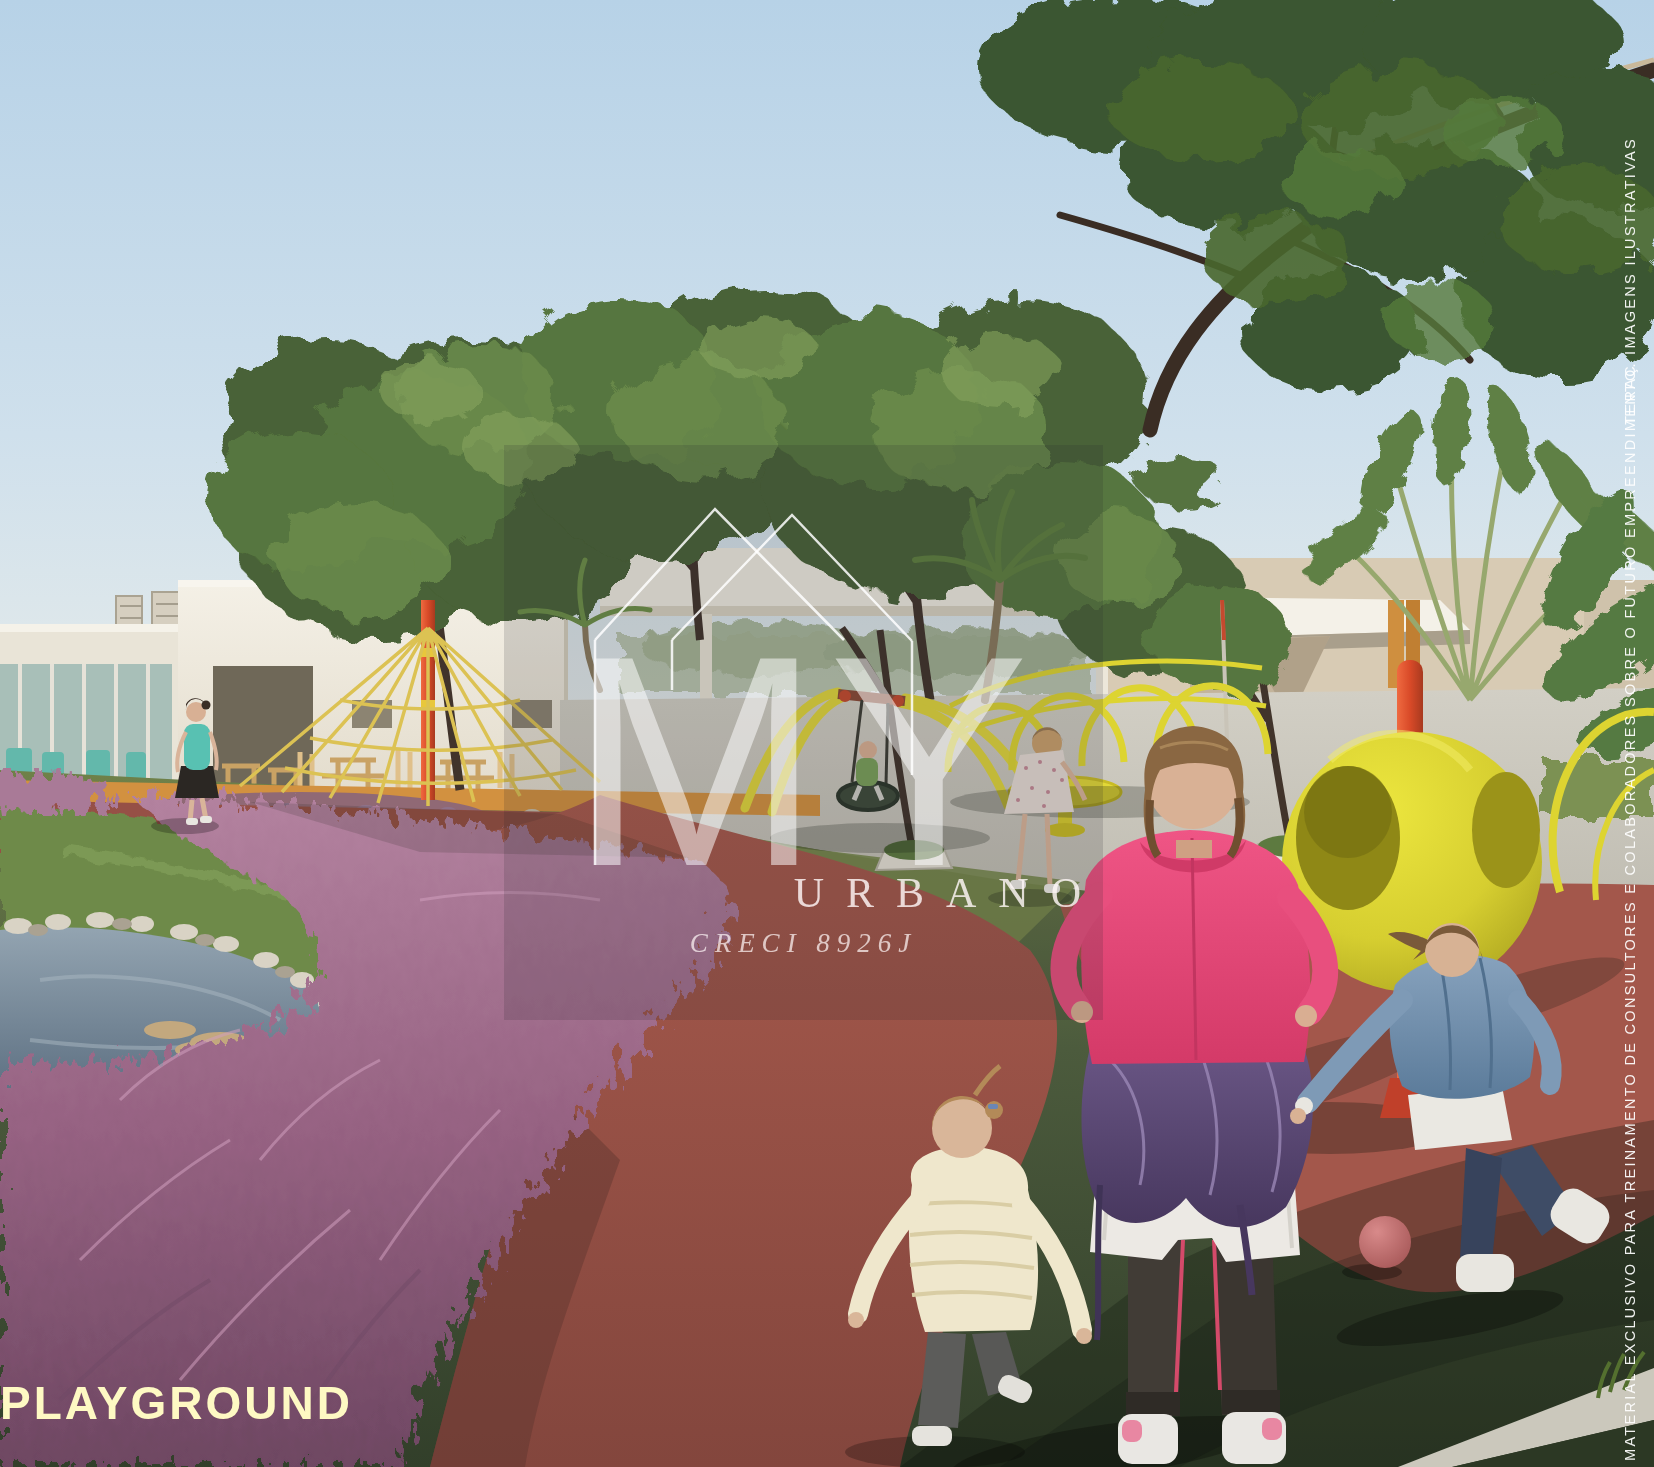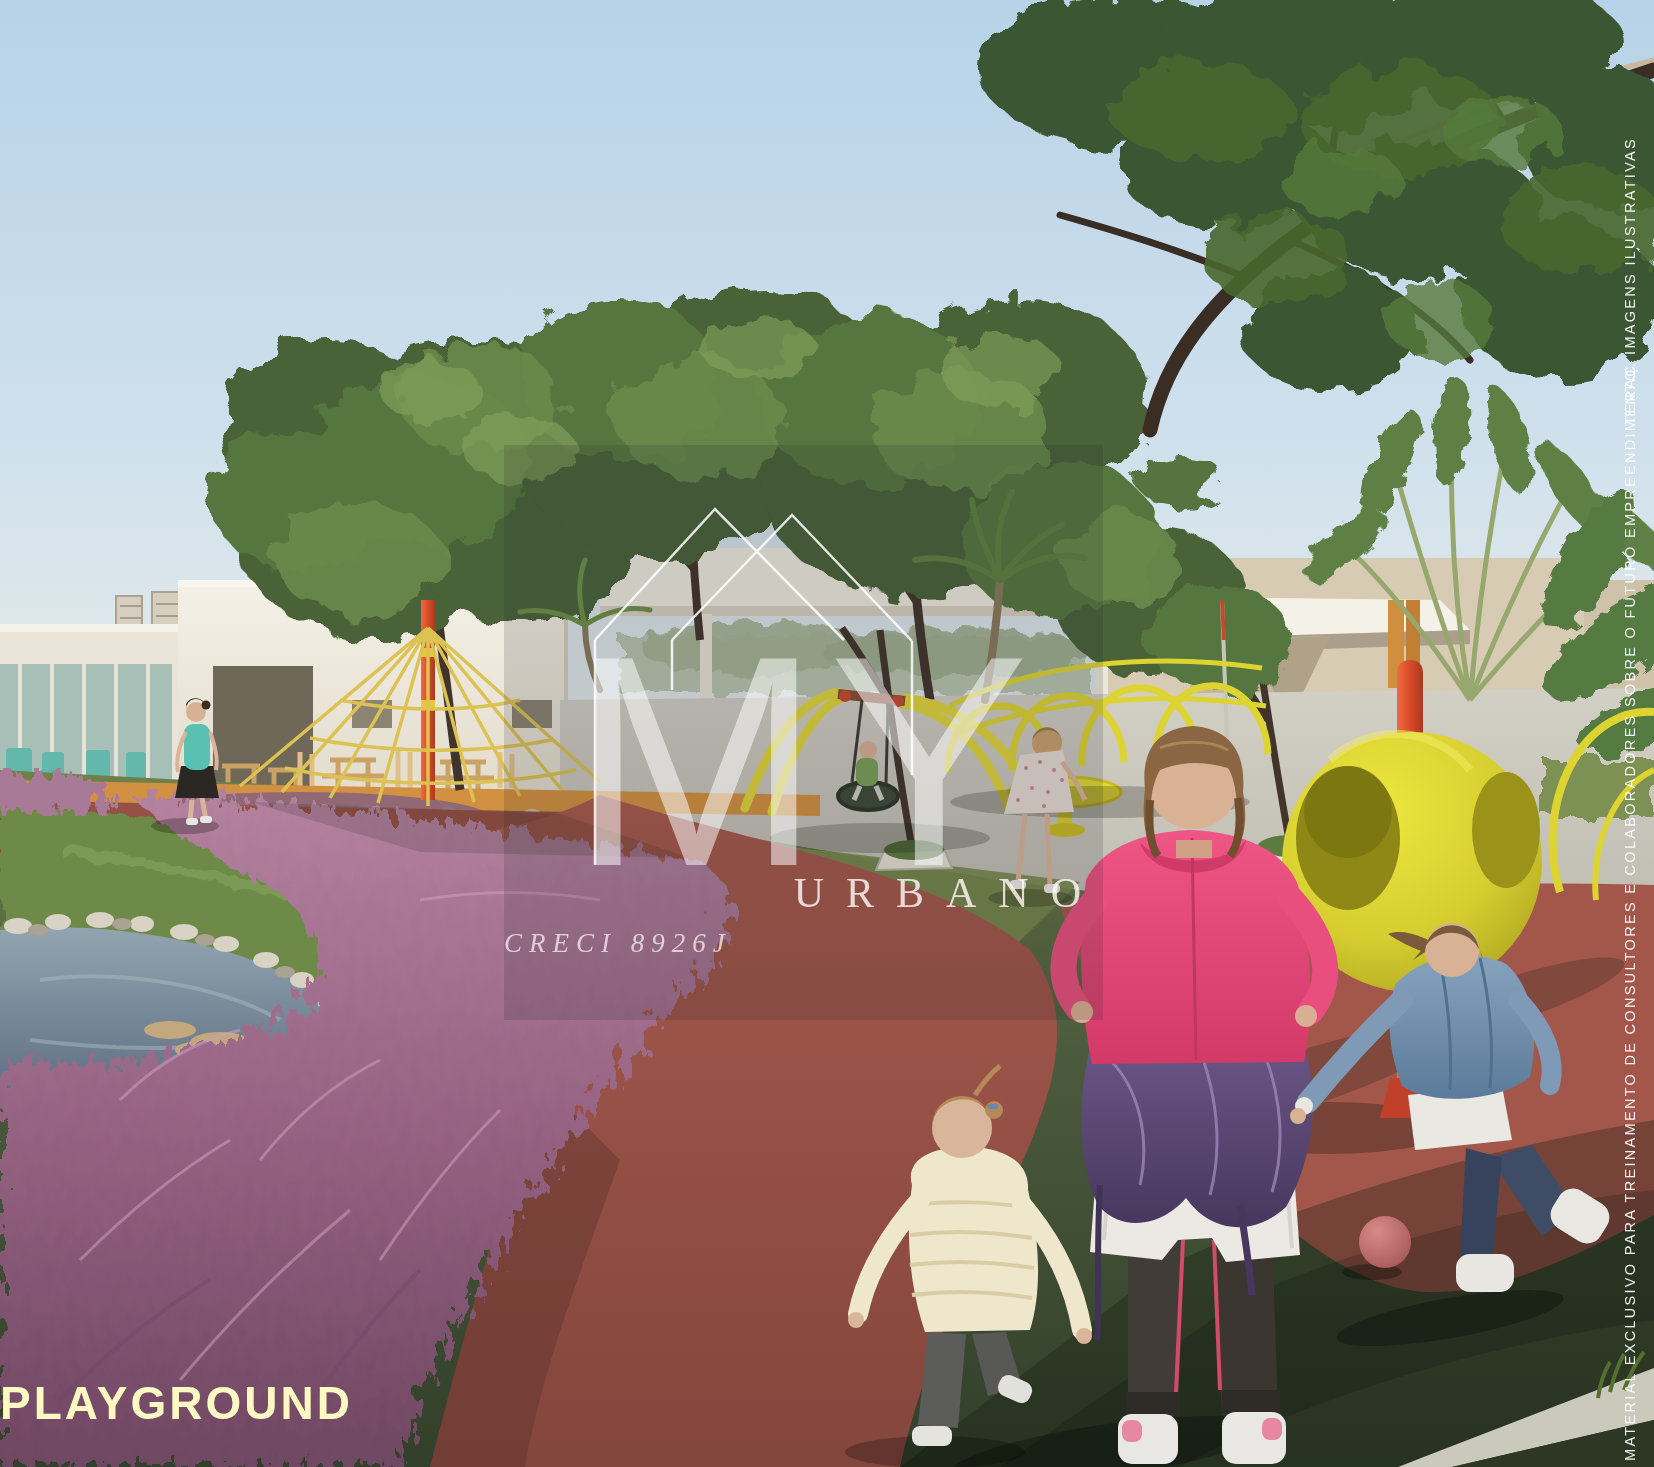--- a/index.html
+++ b/index.html
@@ -7,21 +7,21 @@
          font-family:"Liberation Sans",sans-serif;}
   .stage svg.scene{position:absolute;left:0;top:0;width:1654px;height:1467px;display:block;}
   
   .watermark{position:absolute;left:504px;top:445px;width:599px;height:575px;
              background:rgba(38,38,44,0.16);}
   .watermark .logo{position:absolute;left:0;top:0;width:599px;height:575px;}
   .wm-brand{position:absolute;left:0;top:424px;width:100%;text-align:right;
             font-family:"Liberation Serif",serif;font-size:42px;font-weight:400;
             letter-spacing:22px;padding-left:22px;box-sizing:border-box;
             color:rgba(255,248,248,0.82);}
-  .wm-license{position:absolute;left:0;top:483px;width:100%;text-align:left;
+  .wm-license{position:absolute;left:0;top:483px;width:100%;text-align:center;
             font-family:"Liberation Serif",serif;font-style:italic;font-size:27px;
             letter-spacing:7px;box-sizing:border-box;
             color:rgba(255,246,246,0.72);}
   .caption{position:absolute;left:0;top:1376px;width:100%;
            font-size:46px;font-weight:700;letter-spacing:3px;color:#fef9c3;}
   .v-text{position:absolute;right:16px;writing-mode:vertical-rl;transform:rotate(180deg);
           white-space:nowrap;font-size:14.5px;letter-spacing:2.3px;
           color:rgba(255,255,255,0.93);}
   .v-main{bottom:6px;}
   .v-frag{bottom:1042px;}

